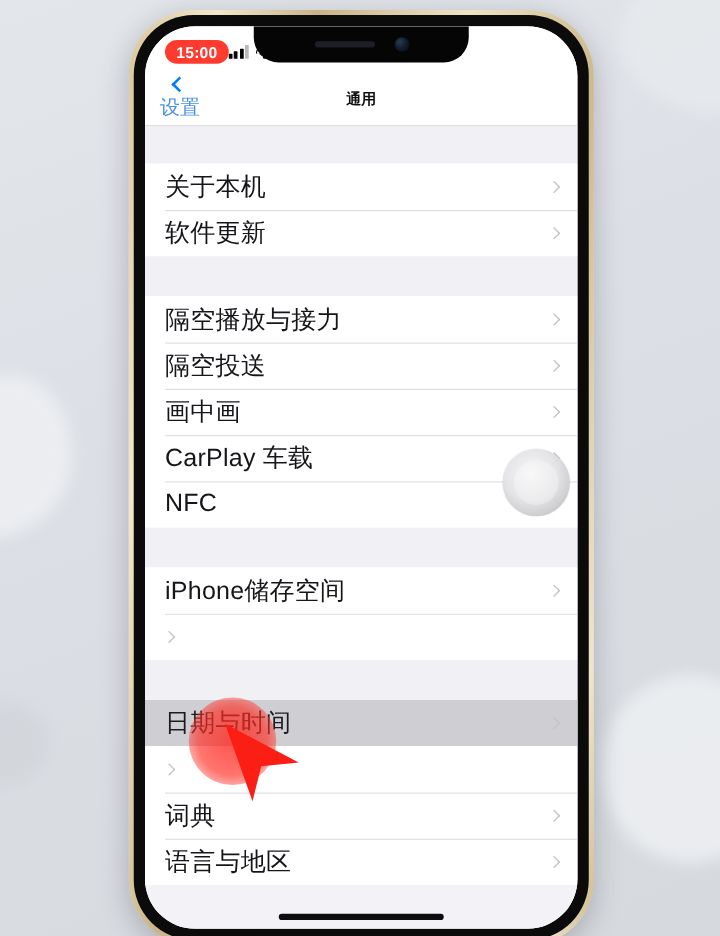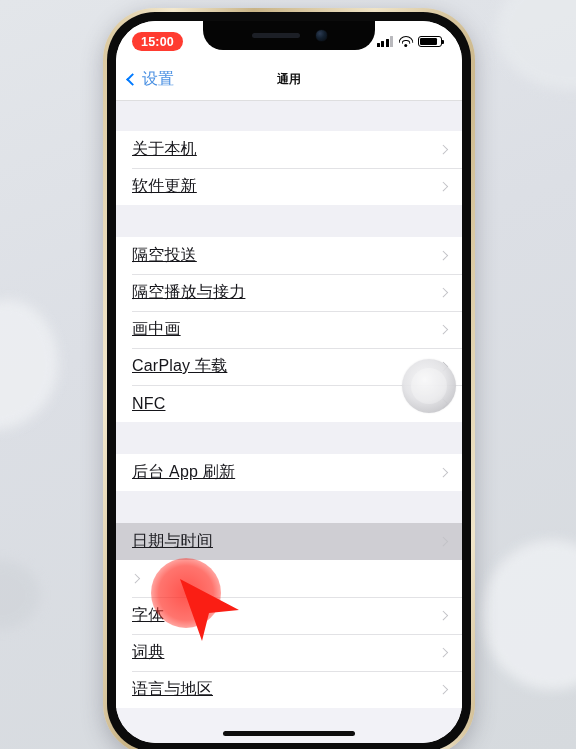--- a/index.html
+++ b/index.html
@@ -54,21 +54,21 @@
   #speaker-grille { width:48px; height:5px; background:#1c1f26; border-radius:3px; }
   #front-camera {
     width:11px; height:11px; border-radius:50%;
     background:radial-gradient(circle at 35% 32%,#2c3b52 0%,#13202f 45%,#070b10 100%);
     box-shadow:0 0 1px #253246;
   }
 
   
   #status-bar {
     position:absolute; top:0; left:0; width:100%; height:38px;
-    display:flex; align-items:center; justify-content:space-between;
+    display:flex; align-items:center; justify-content:flex-start;
     padding:0 20px 0 16px; z-index:20; background:#fff;
   }
   #rec-time-pill {
     background:#ff3b30; color:#fff; font-size:12.5px; font-weight:bold;
     padding:2.5px 9px; border-radius:11px; letter-spacing:.2px;
     margin-top:3px;
   }
   #status-right { display:flex; align-items:center; gap:5px; margin-top:3px; }
   #signal-icon { display:flex; align-items:flex-end; gap:1.5px; height:11px; }
   #signal-icon i { width:3px; background:#000; border-radius:.5px; display:block; }
@@ -83,21 +83,21 @@
   #battery-icon { width:24px; height:11.5px; border:1.3px solid #000; border-radius:3px; position:relative; padding:1.3px; }
   #battery-icon::after { content:""; position:absolute; right:-3px; top:3px; width:1.8px; height:4.5px; background:#000; border-radius:0 1px 1px 0; }
   #battery-fill { height:100%; background:#000; border-radius:1.3px; }
 
   
   #nav-bar {
     position:absolute; top:38px; left:0; width:100%; height:42px;
     background:#fff; display:flex; align-items:center; z-index:15;
     border-bottom:.5px solid #dededf;
   }
-  #back-button { display:flex; align-items:center; gap:4px; padding-left:12px; cursor:pointer; }
+  #back-button { display:flex; align-items:center; gap:4px; padding-left:12px; cursor:pointer;flex-direction:column; }
   #chevron-left-icon { width:9px; height:9px; border-left:2.2px solid #007aff; border-bottom:2.2px solid #007aff;
     transform:rotate(45deg); margin-right:1px; }
   #back-label { color:#4a90e2; font-size:16px; }
   #nav-title { position:absolute; left:0; width:100%; text-align:center;
     font-size:12px; font-weight:bold; color:#111; pointer-events:none; }
 
   
   #list-scroll {
     position:absolute; top:80px; left:0; width:100%; bottom:0;
     background:#f2f2f7; overflow:hidden;
@@ -105,21 +105,21 @@
   .section-gap { height:32px; background:#f0f0f5; }
   .section-gap.small { height:30px; }
   .group { background:#fff; }
   .row {
     position:relative; height:37px; display:flex; align-items:center;
     padding:0 14px 0 16px; background:#fff; cursor:pointer;
   }
   .row + .row::before {
     content:""; position:absolute; left:16px; right:0; top:0; height:.5px; background:#e2e2e5;
   }
-  .row-label { font-size:16px; color:#15151a; letter-spacing:.2px; flex:1;text-decoration:underline; }
+  .row-label { font-size:20px; color:#15151a; letter-spacing:.2px; flex:1; }
   .chevron-right-icon { width:6.5px; height:6.5px; border-top:1.6px solid #c2c2c7;
     border-right:1.6px solid #c2c2c7; transform:rotate(45deg); margin-right:2px; flex:none; }
   .row.selected { background:#cfced3; }
   .row.selected .row-label { color:#1b1b20; }
   .row.selected::before { background:transparent; }
   .row.selected + .row::before { background:transparent; }
 
   
   #assistive-touch {
     position:absolute; right:6px; top:338px; width:54px; height:54px; border-radius:50%;
@@ -205,58 +205,57 @@
                 <span class="chevron-right-icon"></span>
               </div>
               <div class="row">
                 <div class="row-label">软件更新</div>
                 <span class="chevron-right-icon"></span>
               </div>
             </div>
             <div class="section-gap"></div>
             <div class="group">
               <div class="row">
+                <div class="row-label">隔空播放与接力</div>
+                <span class="chevron-right-icon"></span>
+              </div>
+              <div class="row">
                 <div class="row-label">隔空投送</div>
                 <span class="chevron-right-icon"></span>
               </div>
               <div class="row">
-                <div class="row-label">隔空播放与接力</div>
-                <span class="chevron-right-icon"></span>
-              </div>
-              <div class="row">
                 <div class="row-label">画中画</div>
                 <span class="chevron-right-icon"></span>
               </div>
               <div class="row">
                 <div class="row-label">CarPlay 车载</div>
                 <span class="chevron-right-icon"></span>
               </div>
               <div class="row">
                 <div class="row-label">NFC</div>
                 <span class="chevron-right-icon"></span>
               </div>
             </div>
             <div class="section-gap"></div>
             <div class="group">
               <div class="row">
-                <div class="row-label">后台 App 刷新</div>
+                <div class="row-label">iPhone储存空间</div>
+                <span class="chevron-right-icon"></span>
+              </div>
+              <div class="row">
                 <span class="chevron-right-icon"></span>
               </div>
             </div>
             <div class="section-gap"></div>
             <div class="group">
               <div class="row selected">
                 <div class="row-label">日期与时间</div>
                 <span class="chevron-right-icon"></span>
               </div>
               <div class="row">
-                <span class="chevron-right-icon"></span>
-              </div>
-              <div class="row">
-                <div class="row-label">字体</div>
                 <span class="chevron-right-icon"></span>
               </div>
               <div class="row">
                 <div class="row-label">词典</div>
                 <span class="chevron-right-icon"></span>
               </div>
               <div class="row">
                 <div class="row-label">语言与地区</div>
                 <span class="chevron-right-icon"></span>
               </div>

